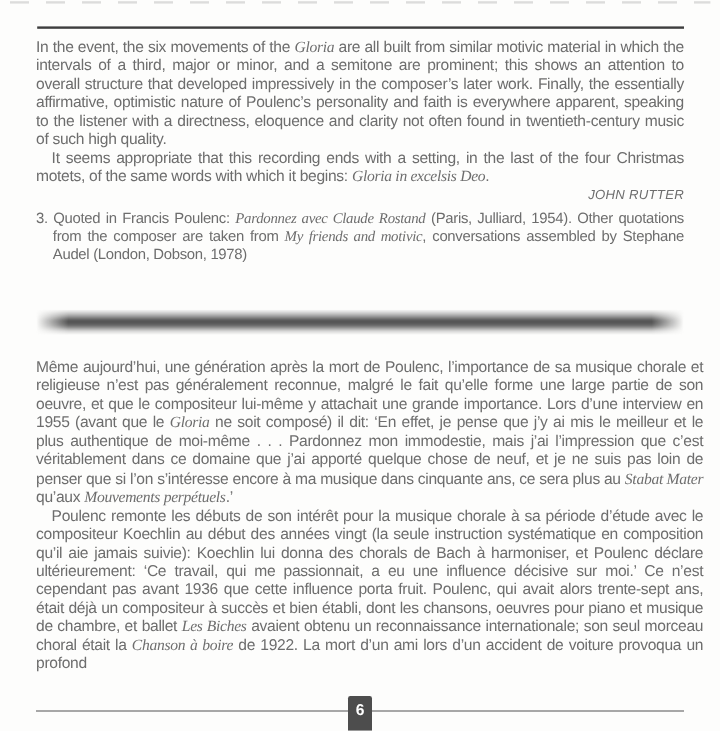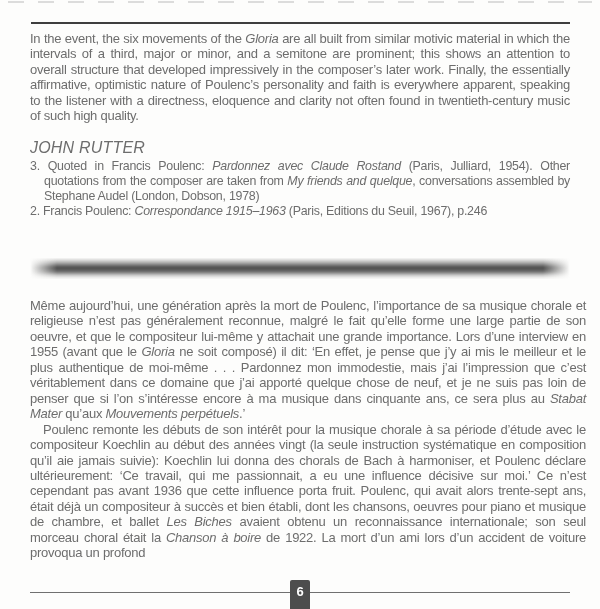--- a/index.html
+++ b/index.html
@@ -29,27 +29,28 @@
 
   .para {
     margin: 0; padding: 0;
     font-size: 13px; line-height: 15.45px;
     letter-spacing: -0.25px;
     color: var(--text, #6d6d6d);
     text-align: justify;
     hyphens: none;
   }
   .para.indent { text-indent: 13px; }
-  .para em { font-style: italic; }
+  .para em { font-style: italic; font-family: Liberation Serif, serif; }
 
   .byline {
-    margin-top: 16px;
-    font-size: 16px; line-height: 15.4px;
+    margin-top: 1px;
+    font-size: 11px; line-height: 15.4px;
     font-style: italic; letter-spacing: 0.2px;
     color: var(--text, #6d6d6d);
+    text-align: right;
   }
 
   .footnotes { margin-top: 4px; }
   .footnotes .para {
     font-size: 12.4px; line-height: 15.1px;
     padding-left: 14px; text-indent: -14px;
     text-align: justify;
   }
 
   .divider {
@@ -87,25 +88,25 @@
 <body>
 
 <div class="page">
   <div class="scan-noise"></div>
 
   <div class="top-rule"></div>
 
   <section class="english">
     <div>
         <p class="para"><span>In the event, the six movements of the </span><em>Gloria</em><span> are all built from similar motivic material in which the intervals of a third, major or minor, and a semitone are prominent; this shows an attention to overall structure that developed impressively in the composer’s later work. Finally, the essentially affirmative, optimistic nature of Poulenc’s personality and faith is everywhere apparent, speaking to the listener with a directness, eloquence and clarity not often found in twentieth-century music of such high quality.</span></p>
+        <p class="para indent"><span>It seems appropriate that this recording ends with a setting, in the last of the four Christmas motets, of the same words with which it begins: </span><em>Gloria in excelsis Deo</em><span>.</span></p>
       </div>
     <div class="byline">JOHN RUTTER</div>
     <div class="footnotes">
-        <p class="para"><span>3. Quoted in Francis Poulenc: </span><em>Pardonnez avec Claude Rostand</em><span> (Paris, Julliard, 1954). Other quotations from the composer are taken from </span><em>My friends and quelque</em><span>, conversations assembled by Stephane Audel (London, Dobson, 1978)</span></p>
-        <p class="para"><span>2. Francis Poulenc: </span><em>Correspondance 1915–1963</em><span> (Paris, Editions du Seuil, 1967), p.246</span></p>
+        <p class="para"><span>3. Quoted in Francis Poulenc: </span><em>Pardonnez avec Claude Rostand</em><span> (Paris, Julliard, 1954). Other quotations from the composer are taken from </span><em>My friends and motivic</em><span>, conversations assembled by Stephane Audel (London, Dobson, 1978)</span></p>
       </div>
   </section>
 
   <div class="divider"></div>
 
   <section class="french">
       <p class="para"><span>Même aujourd’hui, une génération après la mort de Poulenc, l’importance de sa musique chorale et religieuse n’est pas généralement reconnue, malgré le fait qu’elle forme une large partie de son oeuvre, et que le compositeur lui-même y attachait une grande importance. Lors d’une interview en 1955 (avant que le </span><em>Gloria</em><span> ne soit composé) il dit: ‘En effet, je pense que j’y ai mis le meilleur et le plus authentique de moi-même . . . Pardonnez mon immodestie, mais j’ai l’impression que c’est véritablement dans ce domaine que j’ai apporté quelque chose de neuf, et je ne suis pas loin de penser que si l’on s’intéresse encore à ma musique dans cinquante ans, ce sera plus au </span><em>Stabat Mater</em><span> qu’aux </span><em>Mouvements perpétuels</em><span>.’</span></p>
       <p class="para indent"><span>Poulenc remonte les débuts de son intérêt pour la musique chorale à sa période d’étude avec le compositeur Koechlin au début des années vingt (la seule instruction systématique en composition qu’il aie jamais suivie): Koechlin lui donna des chorals de Bach à harmoniser, et Poulenc déclare ultérieurement: ‘Ce travail, qui me passionnait, a eu une influence décisive sur moi.’ Ce n’est cependant pas avant 1936 que cette influence porta fruit. Poulenc, qui avait alors trente-sept ans, était déjà un compositeur à succès et bien établi, dont les chansons, oeuvres pour piano et musique de chambre, et ballet </span><em>Les Biches</em><span> avaient obtenu un reconnaissance internationale; son seul morceau choral était la </span><em>Chanson à boire</em><span> de 1922. La mort d’un ami lors d’un accident de voiture provoqua un profond</span></p>
     </section>
 

